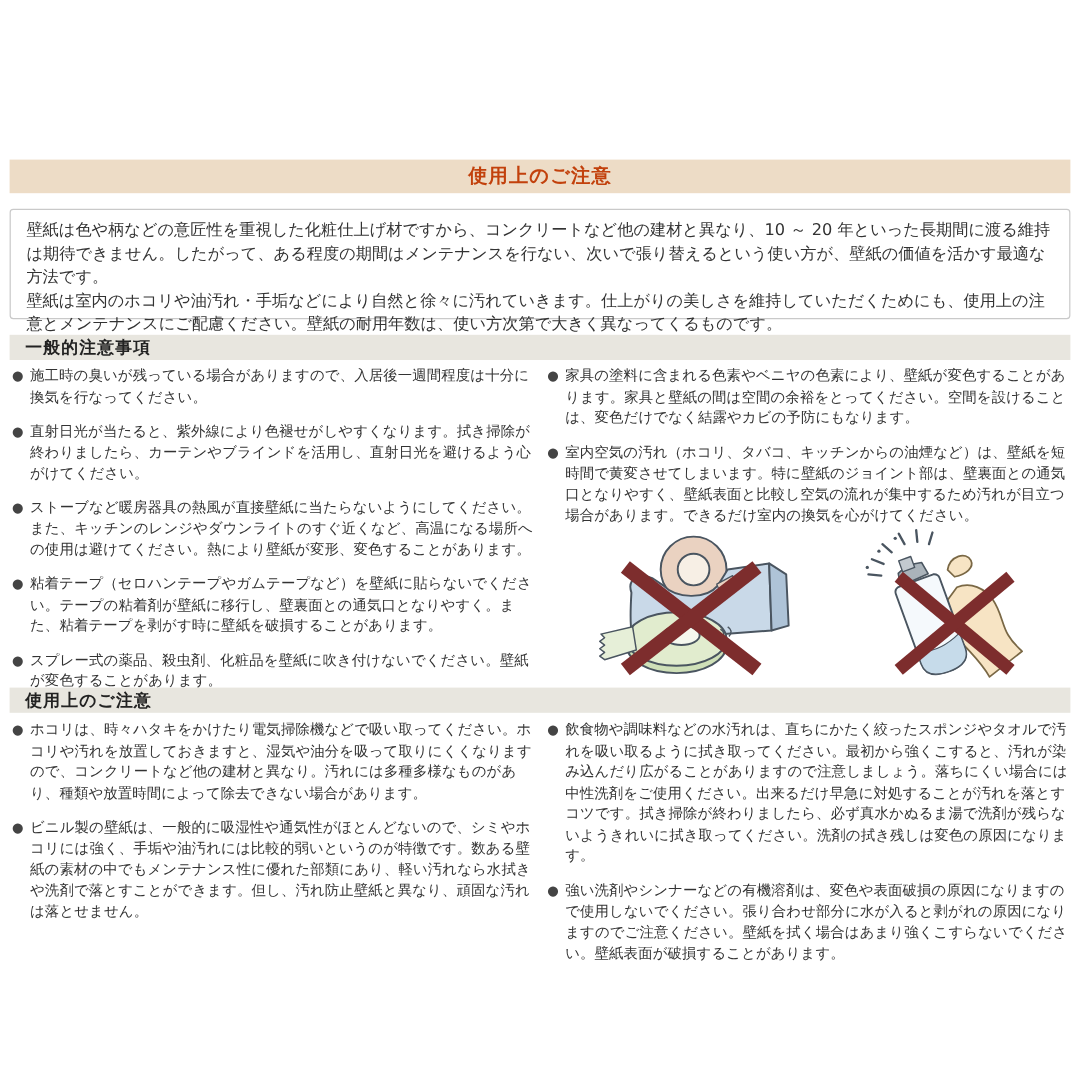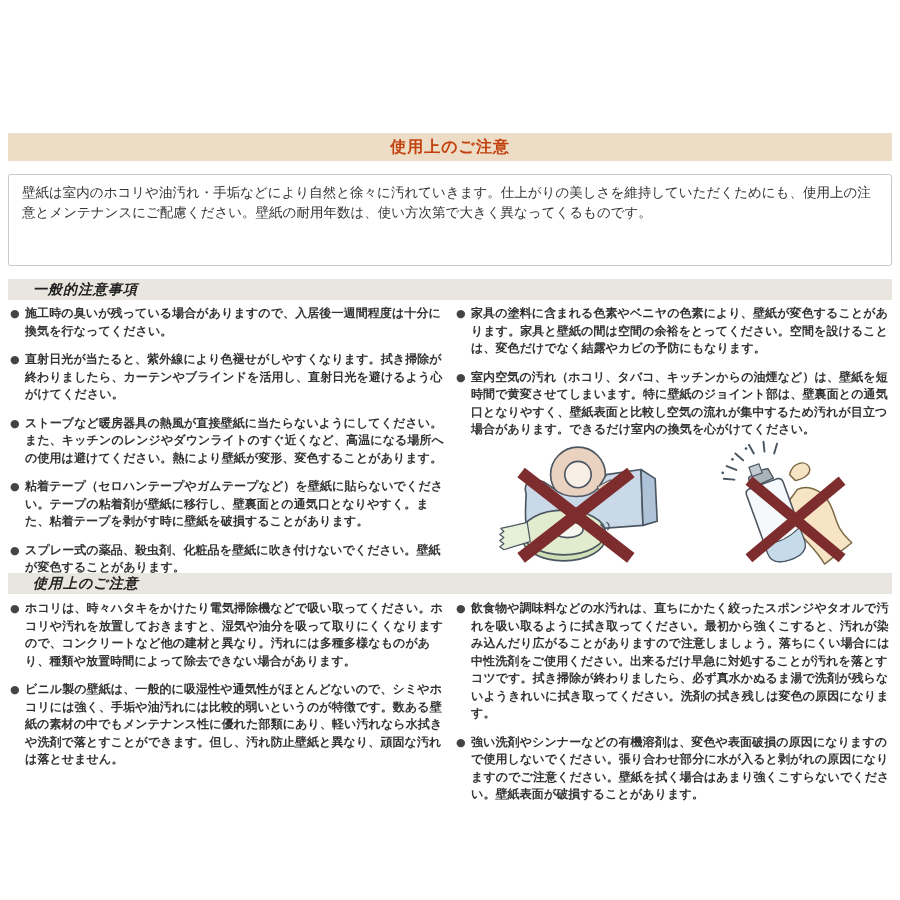--- a/index.html
+++ b/index.html
@@ -19,52 +19,53 @@
   .intro-box {
     position:absolute; left:8px; top:174px; width:884px; height:92px;
     box-sizing:border-box; border:1px solid #c9c9c9; border-radius:3px;
     padding:8px 13px; background:#fff;
   }
   .intro-box p { margin:0; font-size:13.5px; line-height:19.5px; color:#333; }
 
   .section-bar {
     position:absolute; left:8px; width:884px; height:21px;
     background:#e8e6df; display:flex; align-items:center;
-    box-sizing:border-box; padding-left:25px;font-style:italic;
+    box-sizing:border-box; padding-left:13px;
   }
   .section-bar .hd { font-size:14px; font-weight:bold; color:#222; letter-spacing:1px; }
   #bar-general { top:279px; }
   #bar-dirt    { top:573px; }
 
   .col { position:absolute; width:438px; }
   .col.l { left:10px; }
   .col.r { left:456px; }
   #general-left, #general-right { top:305px; }
   #dirt-left, #dirt-right       { top:600px; }
 
   .item { display:flex; margin-bottom:11px; color:#333; }
   .item .b { flex:0 0 15px; font-size:11px; line-height:17.5px; color:#444; }
-  .item .t { flex:1; font-size:12px; line-height:17.5px; letter-spacing:0.1px;font-weight:bold; }
+  .item .t { flex:1; font-size:12px; line-height:17.5px; letter-spacing:0.1px; }
 
   .illos {
     position:absolute; left:458px; top:436px; width:434px; height:132px;
     display:flex; align-items:flex-start; justify-content:center; gap:26px;
   }
   .illos svg { display:block; }
 </style>
 </head>
 <body>
 
 <div class="page">
 
   <div class="title-bar">
     <span class="ttl">使用上のご注意</span>
   </div>
 
   <div class="intro-box">
+    <p>壁紙は色や柄などの意匠性を重視した化粧仕上げ材ですから、コンクリートなど他の建材と異なり、10 ～ 20 年といった長期間に渡る維持は期待できません。したがって、ある程度の期間はメンテナンスを行ない、次いで張り替えるという使い方が、壁紙の価値を活かす最適な方法です。</p>
     <p>壁紙は室内のホコリや油汚れ・手垢などにより自然と徐々に汚れていきます。仕上がりの美しさを維持していただくためにも、使用上の注意とメンテナンスにご配慮ください。壁紙の耐用年数は、使い方次第で大きく異なってくるものです。</p>
   </div>
 
   <div class="section-bar" id="bar-general">
     <span class="hd">一般的注意事項</span>
   </div>
 
   <div class="col l" id="general-left">
     <div class="item">
       <span class="b">●</span>

